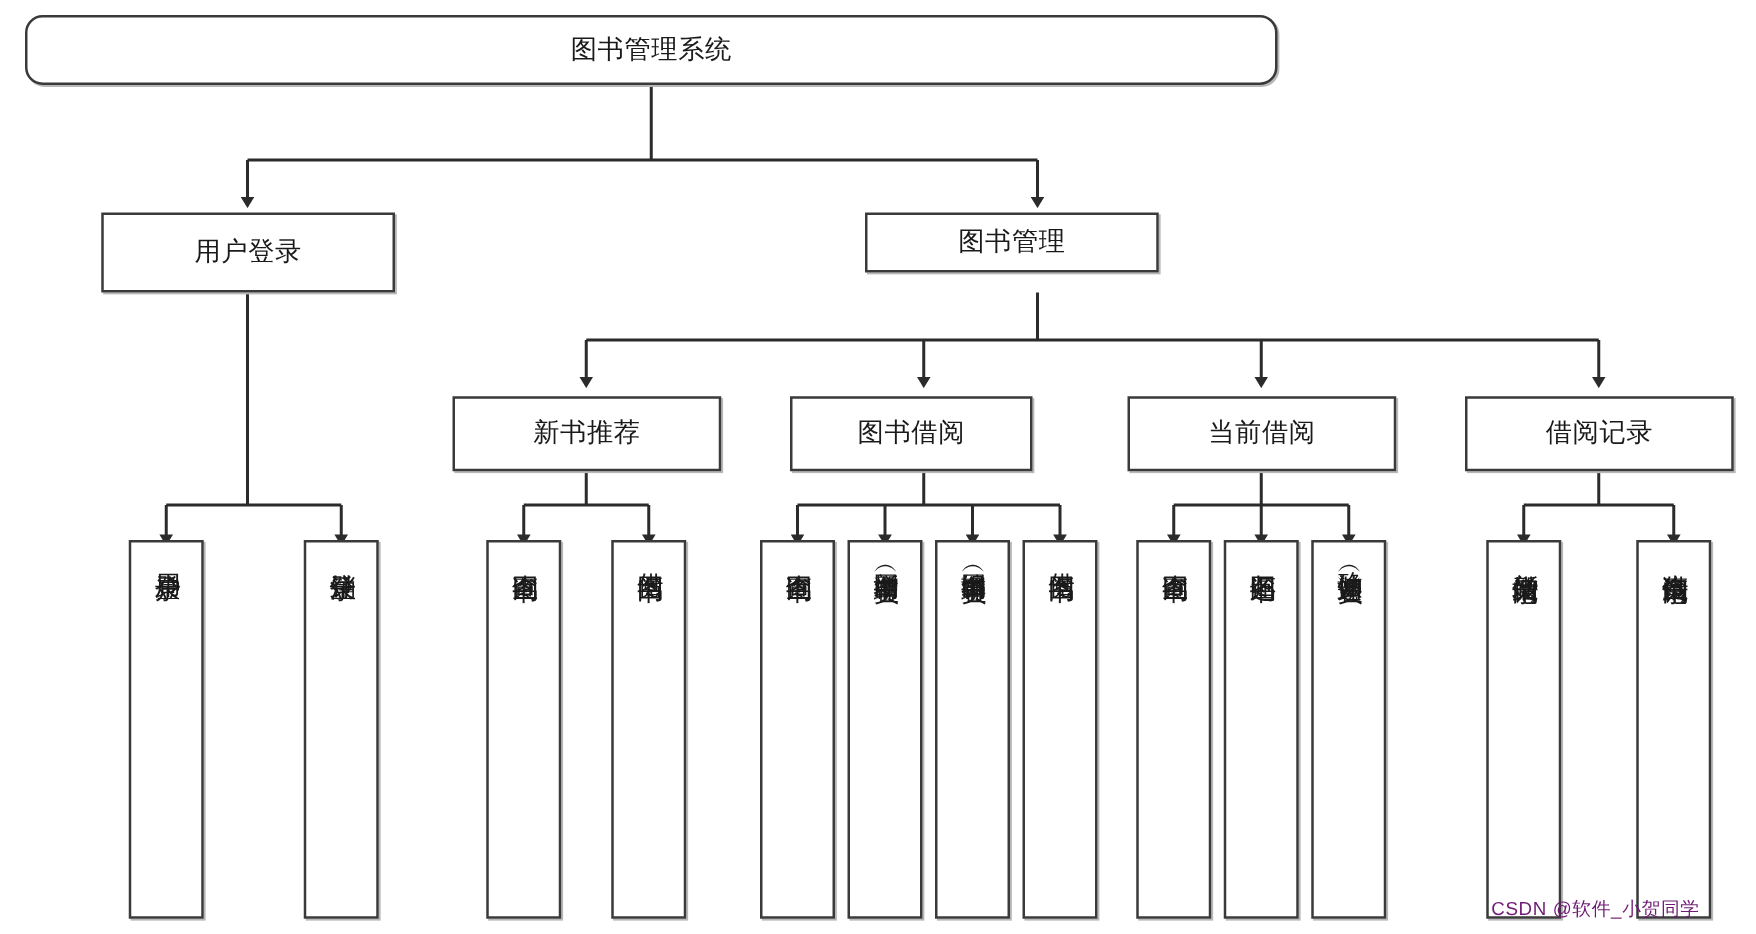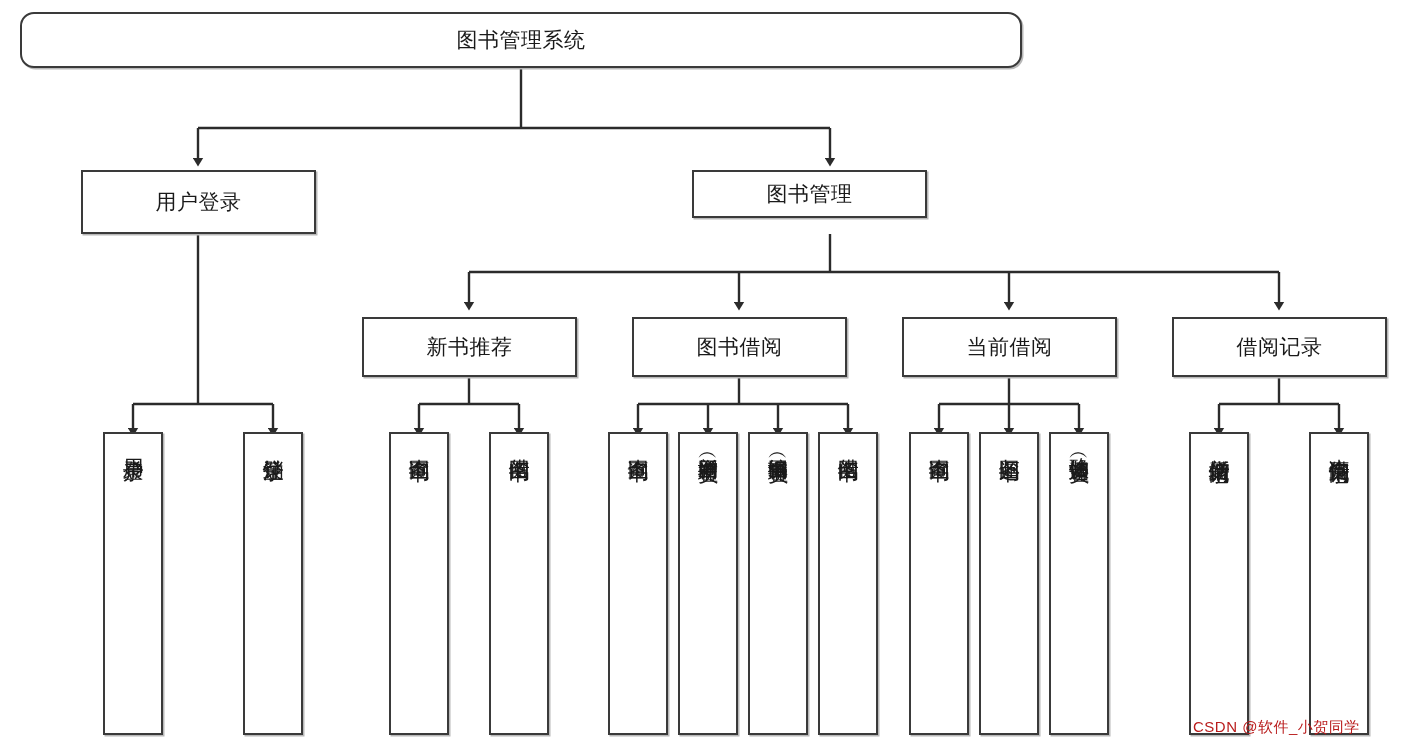--- a/index.html
+++ b/index.html
@@ -60,21 +60,21 @@
     line-height: 1.26;
     letter-spacing: 1px;
     white-space: nowrap;
   }
   .node.vertical.tall .label {
     font-size: 20px;
   }
   .watermark {
     position: absolute;
     font-size: 15px;
-    color: #b91c1c;
+    color: #701a75;
     letter-spacing: 0.5px;
     white-space: nowrap;
     user-select: none;
   }
 </style>
 </head>
 <body>
 
 <div id="canvas">
 
@@ -135,21 +135,21 @@
   <div class="node horizontal" style="left:81px; top:170px; width:235px; height:64px;">
     <span class="label">用户登录</span>
   </div>
   <div class="node horizontal" style="left:692px; top:170px; width:235px; height:48px;">
     <span class="label">图书管理</span>
   </div>
 
   <div class="node horizontal" style="left:362px; top:317px; width:215px; height:60px;">
     <span class="label">新书推荐</span>
   </div>
-  <div class="node horizontal" style="left:632px; top:317px; width:215px; height:60px;">
+  <div class="node horizontal" style="left:632px; top:317px; width:194px; height:60px;">
     <span class="label">图书借阅</span>
   </div>
   <div class="node horizontal" style="left:1172px; top:317px; width:215px; height:60px;">
     <span class="label">借阅记录</span>
   </div>
   <div class="node horizontal" style="left:902px; top:317px; width:215px; height:60px;">
     <span class="label">当前借阅</span>
   </div>
 
   <div class="node vertical" style="left:103px; top:432px; width:60px; height:303px;">

